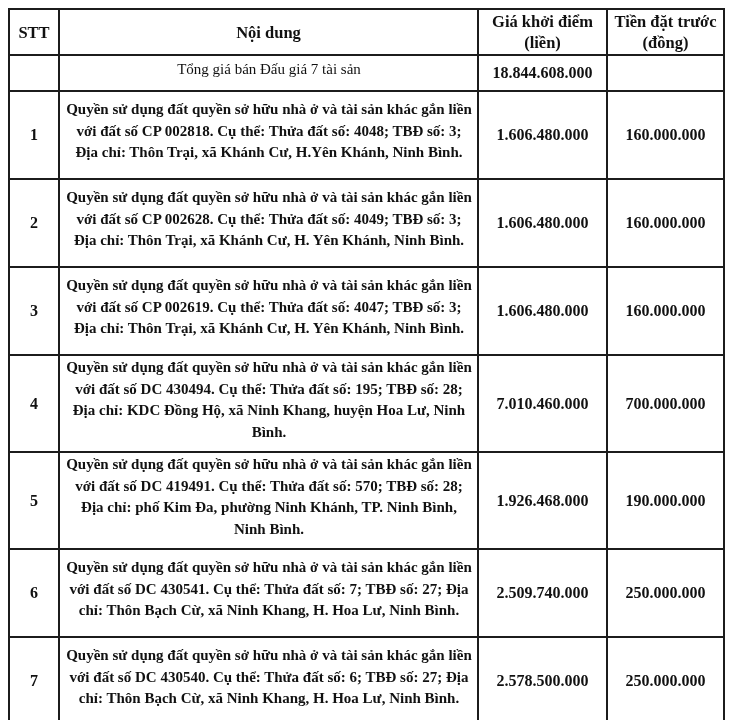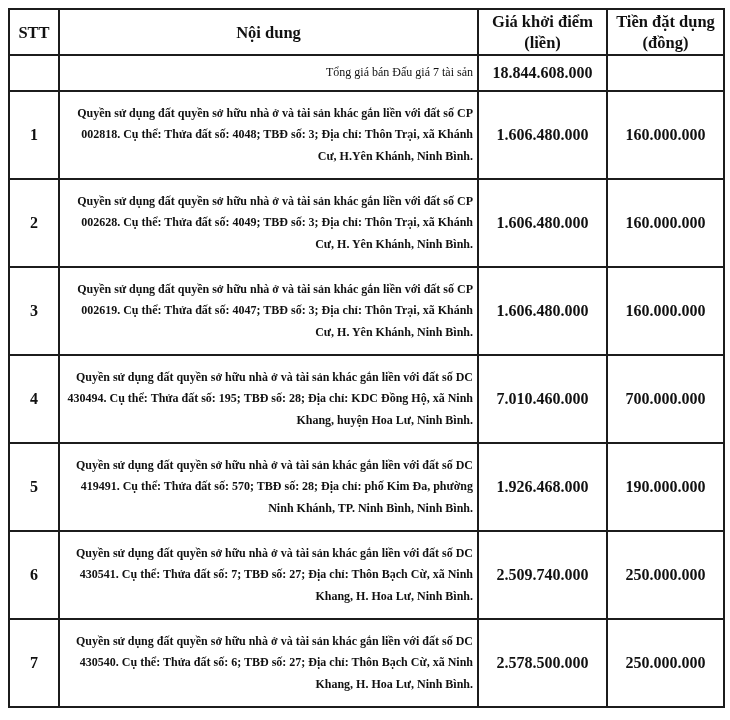--- a/index.html
+++ b/index.html
@@ -44,25 +44,25 @@
   }
   tr.row-summary td { height: 21px; }
   tr.row-data td    { height: 88px; font-weight: bold; }
 
   td.cell-stt {
     text-align: center;
     vertical-align: middle;
     font-size: 16px;
   }
   td.cell-content {
-    text-align: right;
+    text-align: center;
     vertical-align: middle;
-    font-size: 12px;
+    font-size: 15px;
     line-height: 21.5px;
-    padding: 1px 4px 1px 5px;
+    padding: 1px 4px 8px 5px;
   }
   td.cell-price,
   td.cell-deposit {
     text-align: center;
     vertical-align: middle;
     font-weight: bold;
     font-size: 16px;
     padding: 8px 2px;
   }
 </style>
@@ -75,21 +75,21 @@
       <col class="c-stt">
       <col class="c-content">
       <col class="c-price">
       <col class="c-deposit">
     </colgroup>
     <thead>
       <tr class="row-header">
         <th>STT</th>
         <th>Nội dung</th>
         <th>Giá khởi điểm (liền)</th>
-        <th>Tiền đặt dụng (đồng)</th>
+        <th>Tiền đặt trước (đồng)</th>
       </tr>
     </thead>
     <tbody>
       <tr class="row-summary">
         <td class="cell-stt"></td>
         <td class="cell-content">Tổng giá bán Đấu giá 7 tài sản</td>
         <td class="cell-price">18.844.608.000</td>
         <td class="cell-deposit"></td>
       </tr>
       <tr class="row-data">

